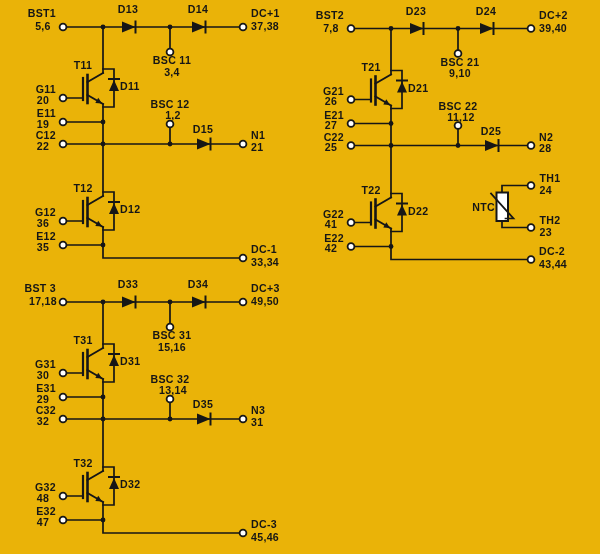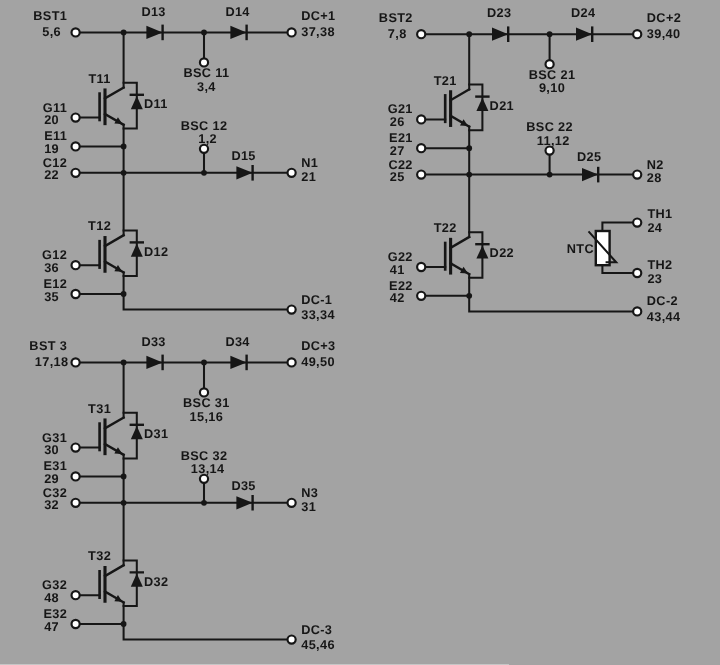--- a/index.html
+++ b/index.html
@@ -1,16 +1,16 @@
 <!DOCTYPE html>
 <html><head>
 <meta charset="utf-8">
 <style>
   html,body{margin:0;padding:0;background:#ffffff;}
-  .page{position:relative;width:600px;height:554px;background:#a3a3a3;overflow:hidden;
+  .page{position:relative;width:600px;height:554px;background:#eab308;overflow:hidden;
         font-family:"Liberation Sans",sans-serif;}
   svg text{font-family:"Liberation Sans",sans-serif;font-weight:700;font-size:10.6px;
            fill:#161616;letter-spacing:0.3px;}
   .ta-e{text-anchor:end}.ta-m{text-anchor:middle}.ta-s{text-anchor:start}
   .s17{stroke:#161616;stroke-width:1.7;fill:none;stroke-linecap:square}
   .s2{stroke:#161616;stroke-width:2;fill:none;stroke-linecap:square}
   .s22{stroke:#161616;stroke-width:2.2;fill:none;stroke-linecap:square}
   .s26{stroke:#161616;stroke-width:2.6;fill:none;stroke-linecap:square}
   .f{fill:#161616;stroke:none}
   .tc{fill:#ffffff;stroke:#161616;stroke-width:1.8}

